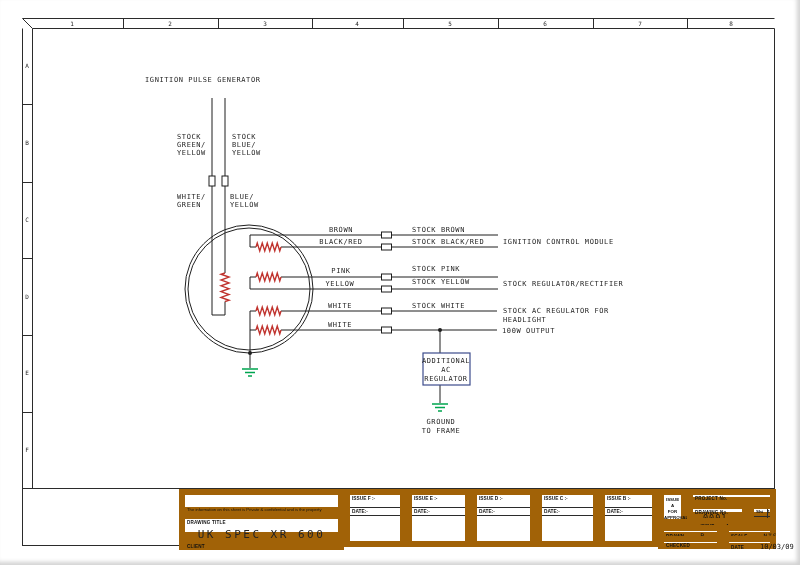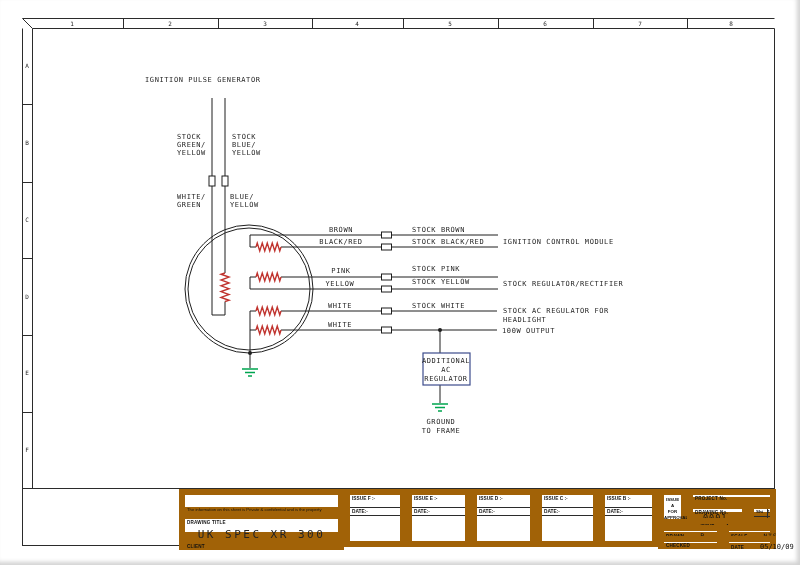--- a/index.html
+++ b/index.html
@@ -152,21 +152,21 @@
 <div class="tb">
 
   <div class="cell tiny" style="left:156px;top:0;width:165px;height:24px;padding:1px 2px;">
     <div>The information on this sheet is Private &amp; confidential and is the property</div>
     <div>of                and must not be published directly or indirectly</div>
     <div>without the written permission of the company</div>
   </div>
 
   <div class="cell" style="left:156px;top:24px;width:165px;height:25px;">
     <div class="lbl" style="padding:1px 0 0 2px;">DRAWING TITLE</div>
-    <div class="bigtitle">UK SPEC XR 300</div>
+    <div class="bigtitle">UK SPEC XR 600</div>
   </div>
 
   <div class="cell" style="left:156px;top:49px;width:165px;height:9px;">
     <div class="lbl" style="padding:0 0 0 2px;">CLIENT</div>
   </div>
 
   <div class="cell" style="left:321px;top:0;width:62px;height:58px;">
     <div class="issuehead">ISSUE F :-</div>
     <div class="datehead">DATE:-</div>
   </div>
@@ -230,17 +230,17 @@
   <div class="cell kv" style="left:700px;top:36px;width:53px;height:11px;">
     <span class="lbl">SCALE</span>
     <span class="mono" style="font-size:6px;letter-spacing:1px;">NTS</span>
   </div>
 
   <div class="cell kv" style="left:635px;top:47px;width:65px;height:11px;">
     <span class="lbl">CHECKED</span>
   </div>
   <div class="cell kv" style="left:700px;top:47px;width:53px;height:11px;">
     <span class="lbl">DATE</span>
-    <span class="mono" style="font-size:7px;">05/10/09</span>
+    <span class="mono" style="font-size:7px;">10/03/09</span>
   </div>
 
 </div>
 </div>
 
 </body></html>

